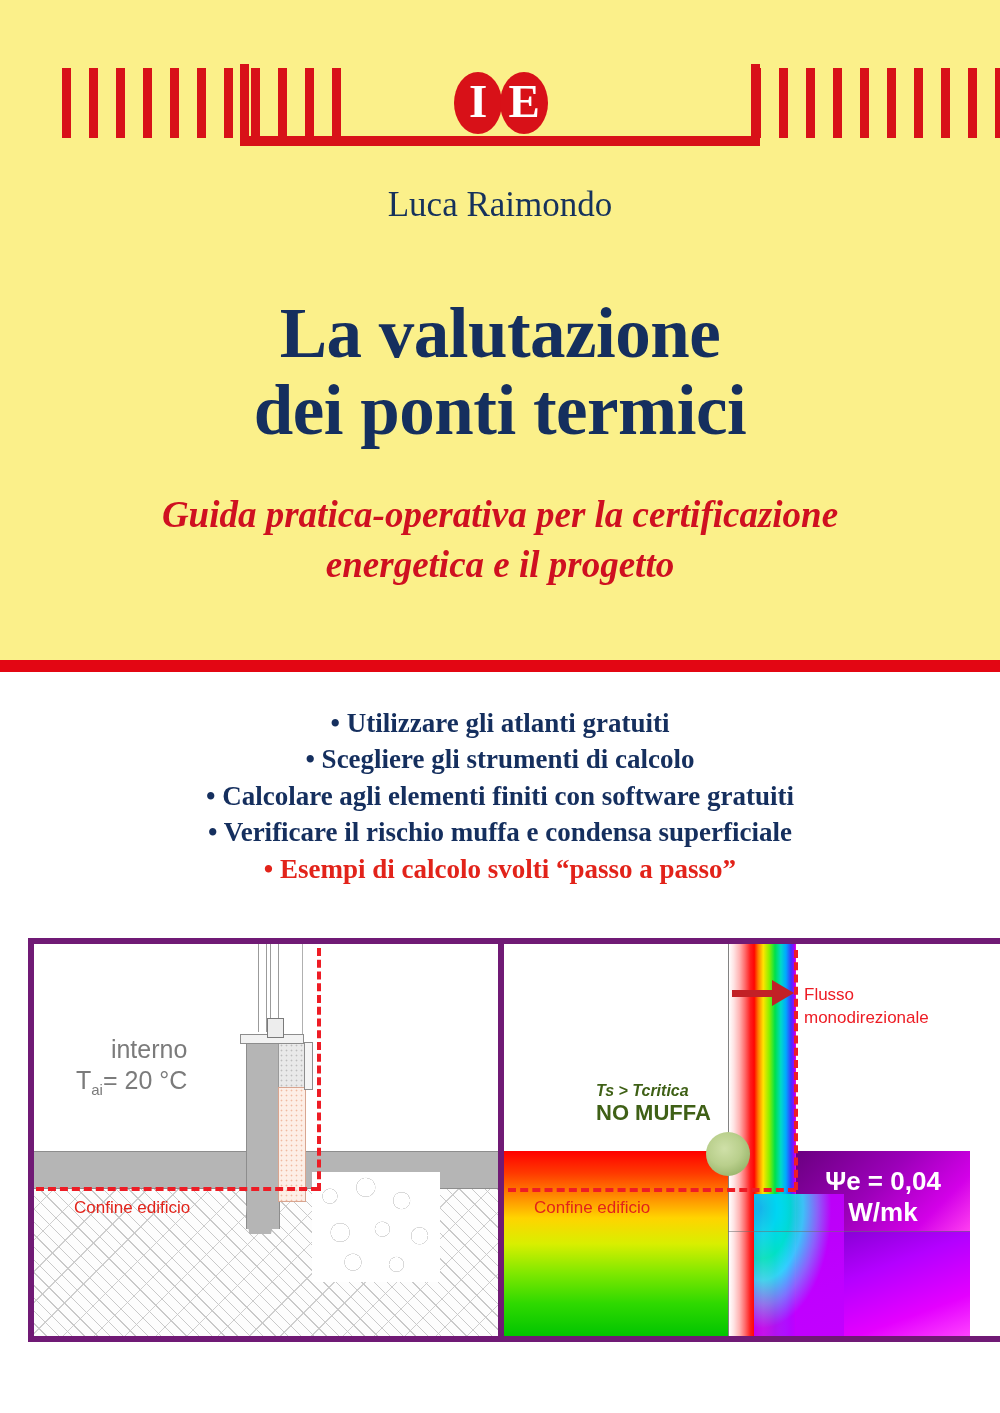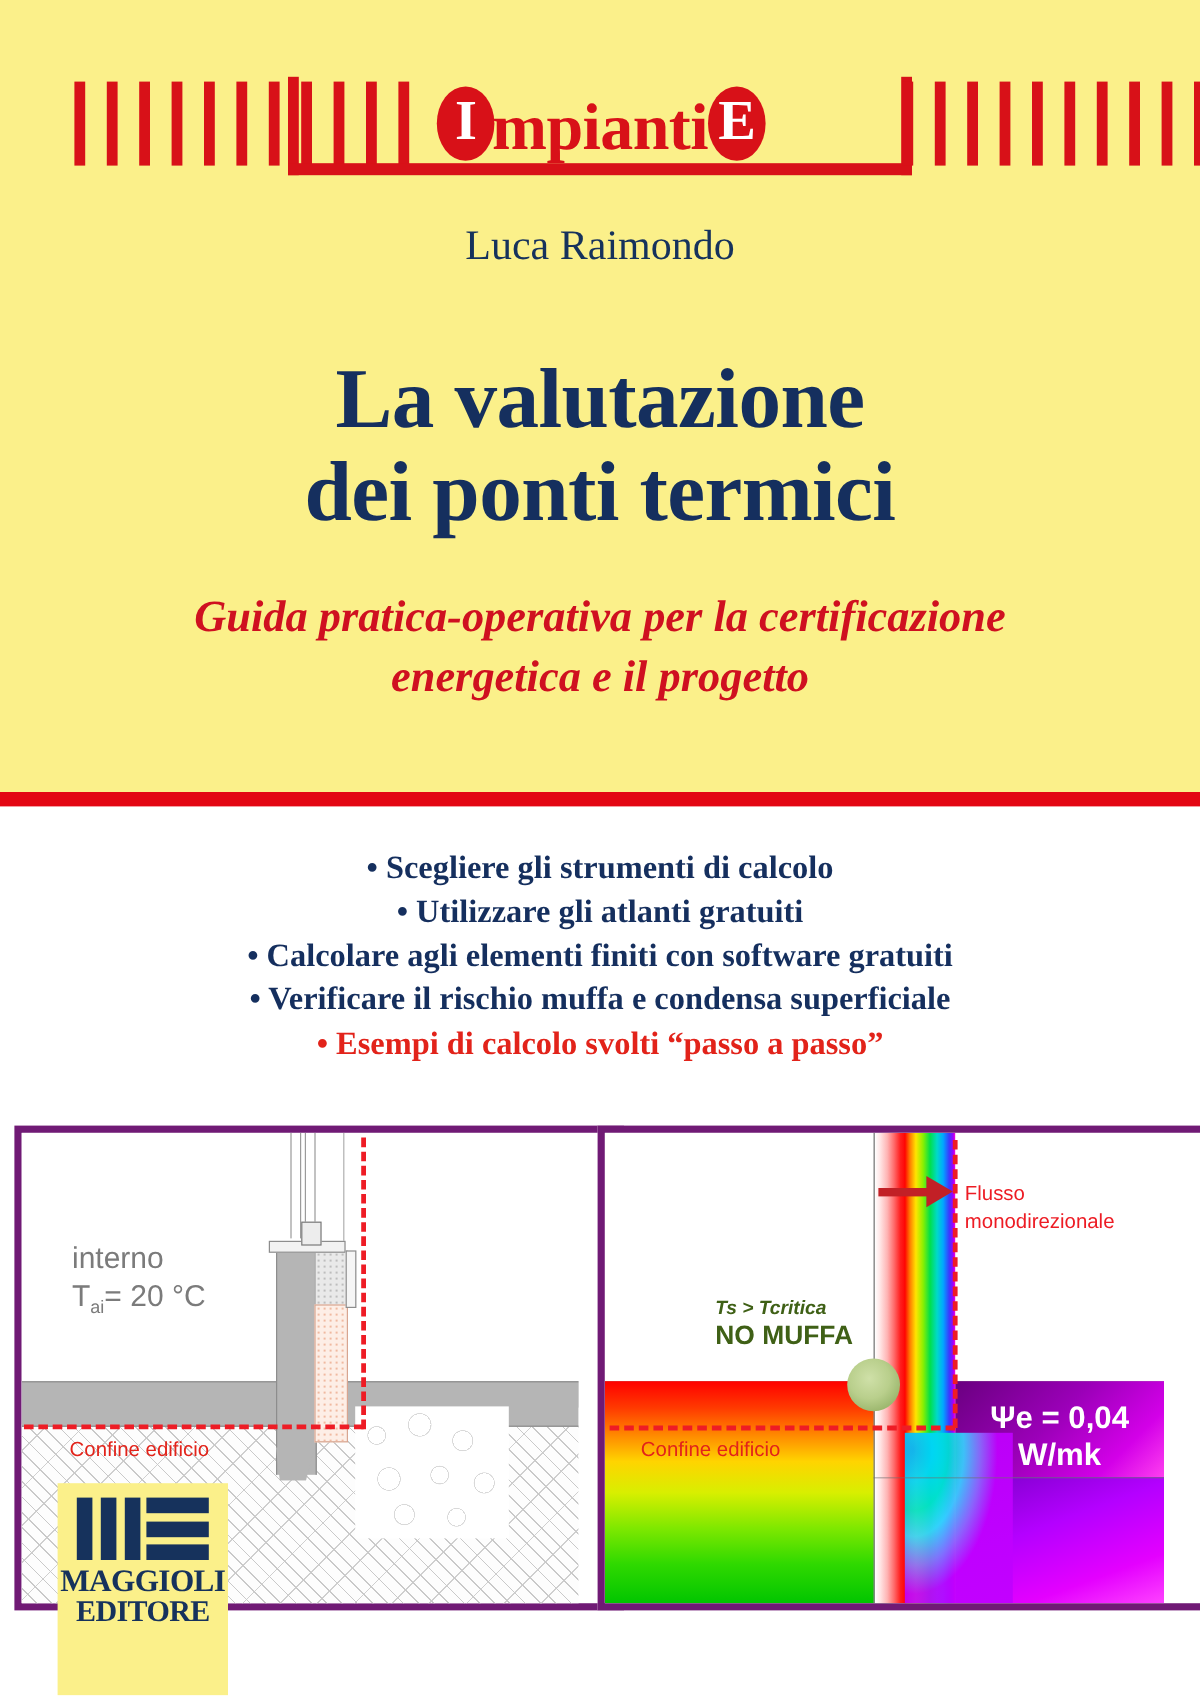--- a/index.html
+++ b/index.html
@@ -88,21 +88,21 @@
     font-size:27px;font-weight:bold;line-height:1.35;
     color:#152f5e;font-family:"Liberation Serif",serif;
     white-space:nowrap;
   }
   .bullet.red{color:#e2231a;}
 
   
   .figures{position:absolute;left:0;top:938px;width:1000px;height:400px;}
 
   .fig{position:absolute;top:0;border:6px solid #701a75;background:#fff;overflow:hidden;padding-left:32px;}
-  .fig-left{left:12px;width:464px;height:392px;}
+  .fig-left{left:28px;width:464px;height:392px;text-align:right;}
   .fig-right{left:498px;width:466px;height:392px;}
 
   
   .L{position:absolute;inset:0;background:#ffffff;}
   
   .ground{
     position:absolute;left:0;top:243px;width:464px;height:150px;
     background:#fdfdfd;
     background-image:
       repeating-linear-gradient(45deg, #c9c9c9 0 1px, transparent 1px 9px),
@@ -315,21 +315,20 @@
     </div>
 
     <div class="bracket">
       <div class="bk-left"></div>
       <div class="bk-right"></div>
       <div class="bk-bottom"></div>
       <div class="series-title">
         <span class="cap-ellipse">
             <span>I</span>
           </span>
-          <span>mpianti </span>
           <span class="cap-ellipse">
             <span>E</span>
           </span>
       </div>
     </div>
 
     <div class="bars right">
       <div class="bar"></div>
       <div class="bar"></div>
       <div class="bar"></div>
@@ -350,22 +349,22 @@
     <div>La valutazione</div>
     <div>dei ponti termici</div>
   </div>
 
   <div class="subtitle">
     <div>Guida pratica-operativa per la certificazione</div>
     <div>energetica e il progetto</div>
   </div>
 
   <div class="bullets">
+    <div class="bullet">• Utilizzare gli atlanti gratuiti</div>
     <div class="bullet">• Scegliere gli strumenti di calcolo</div>
-    <div class="bullet">• Utilizzare gli atlanti gratuiti</div>
     <div class="bullet">• Calcolare agli elementi finiti con software gratuiti</div>
     <div class="bullet">• Verificare il rischio muffa e condensa superficiale</div>
     <div class="bullet red">• Esempi di calcolo svolti “passo a passo”</div>
   </div>
 
   <div class="figures">
 
     <div class="fig fig-left">
       <div class="L">
         <div class="ground"></div>
@@ -436,28 +435,14 @@
         <div class="lbl-confine-R">Confine edificio</div>
 
         <div class="lbl-psi">
           <div>Ψe = 0,04</div>
           <div>W/mk</div>
         </div>
       </div>
     </div>
   </div>
 
-  <div class="maggioli">
-    <div class="mg-mark">
-      <div class="v" style="left:0px;"></div>
-      <div class="v" style="left:20px;"></div>
-      <div class="v" style="left:40px;"></div>
-      <div class="h" style="top:0px;"></div>
-      <div class="h" style="top:20px;"></div>
-      <div class="h" style="top:39px;"></div>
-    </div>
-    <div class="mg-name">
-      <div>MAGGIOLI</div>
-      <div class="n2">EDITORE</div>
-    </div>
-  </div>
 
 </div>
 
 </body></html>

